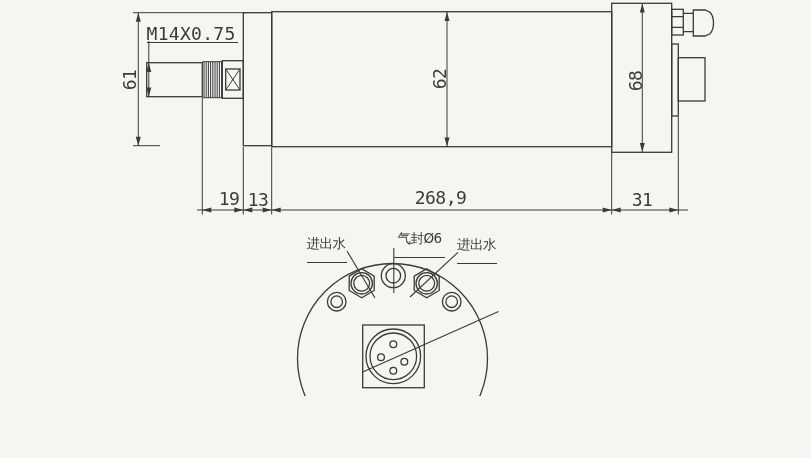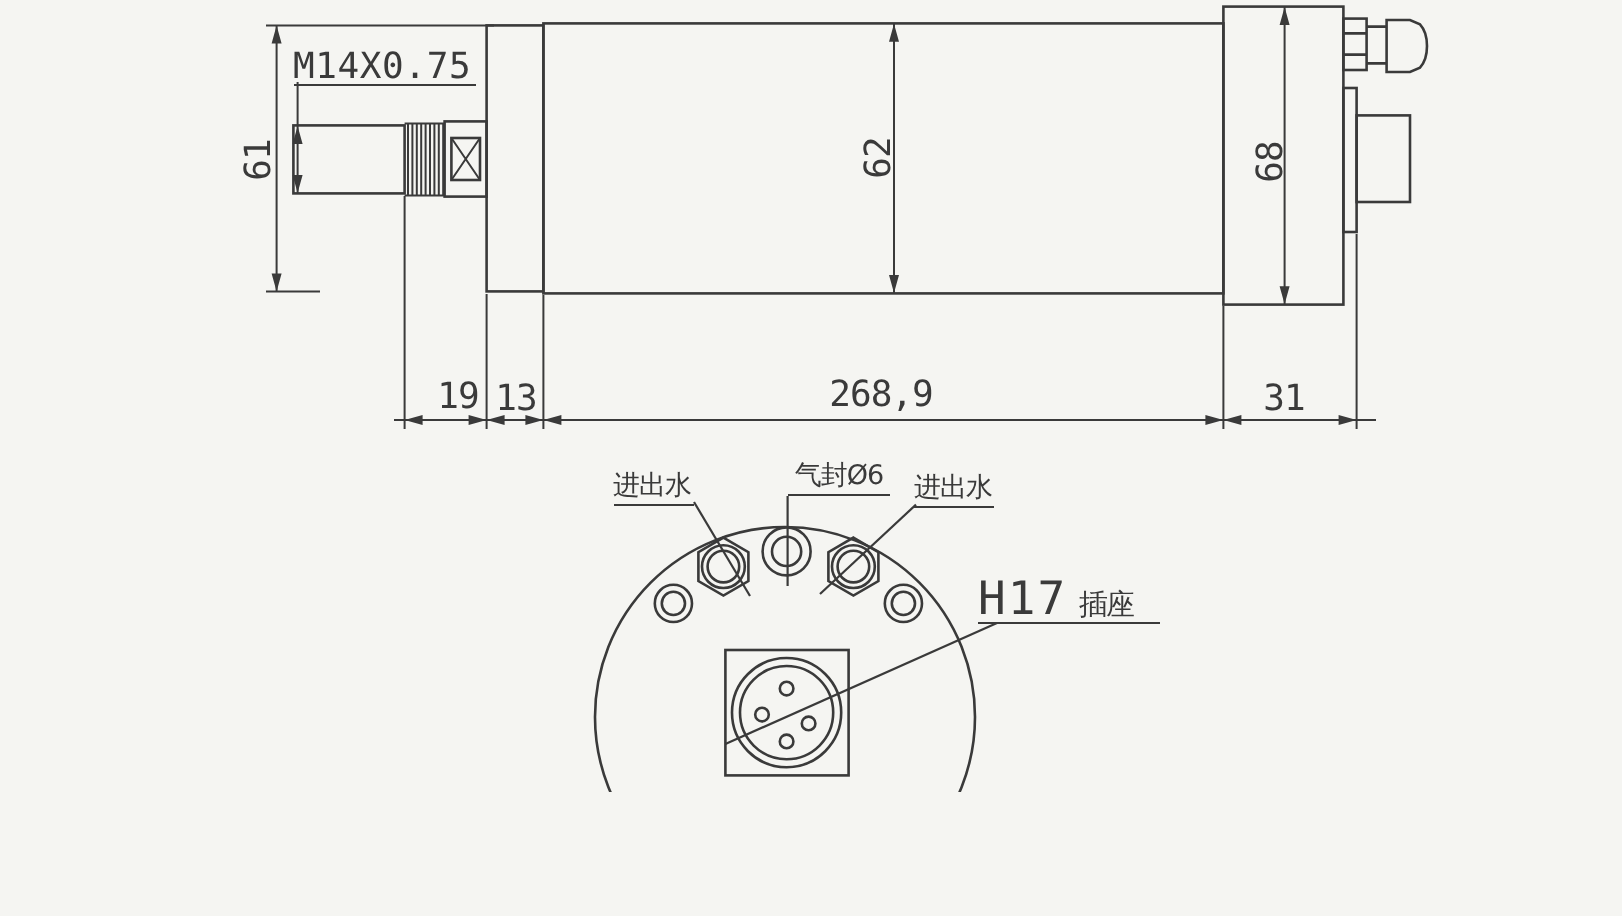--- a/index.html
+++ b/index.html
@@ -4,21 +4,21 @@
 <style>
   :root { --ln:#3a3a3a; --bg:#f5f5f2; }
   html,body{margin:0;padding:0;}
   body{background:var(--bg); font-family:"DejaVu Sans", sans-serif;}
   .canvas{position:relative; width:811px; height:396px; background:var(--bg); overflow:hidden;}
   svg.linework{position:absolute; left:0; top:0;}
   .txt{position:absolute; color:var(--ln); white-space:nowrap;}
   .dim-num{font-family:"DejaVu Sans Mono", monospace; font-size:18px; line-height:18px; letter-spacing:-0.5px; text-align:center;}
   .vdim{width:40px; height:18px; transform:rotate(-90deg);}
   .thread-label{font-family:"DejaVu Sans Mono", monospace; font-size:18px; line-height:15px; letter-spacing:0.3px; border-bottom:1.3px solid var(--ln); padding-bottom:1px;}
-  .cjk-label{font-size:13.5px; line-height:15px; border-bottom:1.2px solid var(--ln); padding-bottom:1px; letter-spacing:-0.5px;}
+  .cjk-label{font-size:13.5px; line-height:15px; border-bottom:1.2px solid var(--ln); padding-bottom:11px; letter-spacing:-0.5px;}
   .socket-label{border-bottom:1.3px solid var(--ln); height:21px;}
   .socket-label .big{font-family:"DejaVu Sans Mono", monospace; font-size:23px; line-height:21px; letter-spacing:1px;}
   .socket-label .small{font-size:14.5px; line-height:21px; margin-left:6px; letter-spacing:-1px;}
 </style>
 </head>
 <body>
 
 <div class="canvas">
 
   <svg class="linework" width="811" height="458" viewBox="0 0 811 458" fill="none" stroke="#3a3a3a" stroke-width="1.3">
@@ -117,17 +117,14 @@
 
   <div class="txt dim-num" style="left:217px; top:190px; width:24px;">19</div>
   <div class="txt dim-num" style="left:246px; top:191px; width:24px;">13</div>
   <div class="txt dim-num" style="left:413px; top:189px; width:55px;">268,9</div>
   <div class="txt dim-num" style="left:630px; top:191px; width:24px;">31</div>
 
   <div class="txt cjk-label" style="left:306.5px; top:236px; width:40px;">进出水</div>
   <div class="txt cjk-label" style="left:394px; top:230.5px; width:51px;text-align:center;">气封Ø6</div>
   <div class="txt cjk-label" style="left:457px; top:237px; width:40px;">进出水</div>
 
-  <div class="txt socket-label" style="left:489px; top:290px; width:91px;">
-    <span class="big">H17</span><span class="small">插座</span>
-  </div>
 
 </div>
 
 </body></html>

